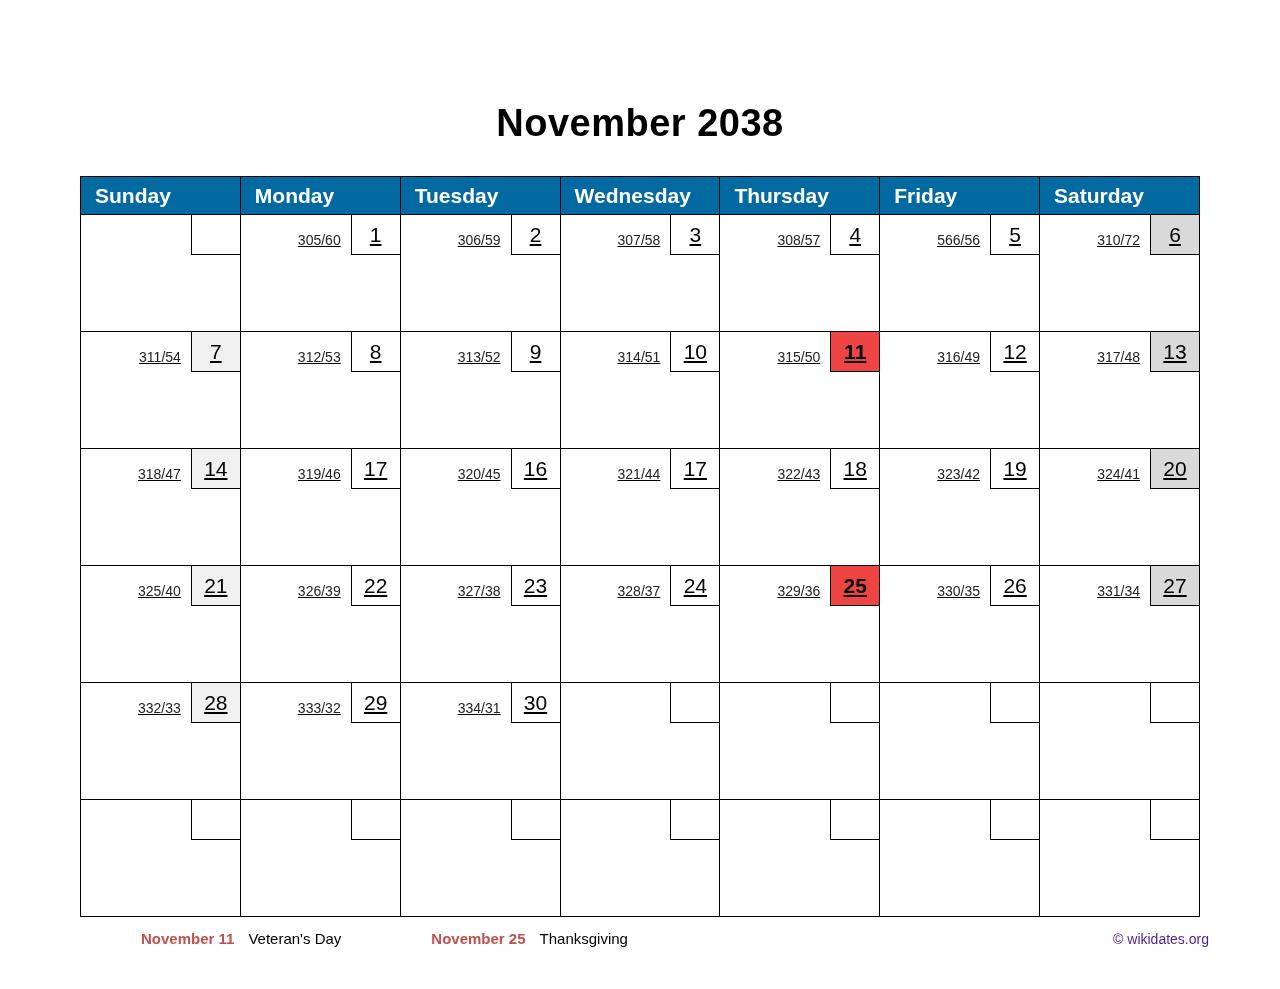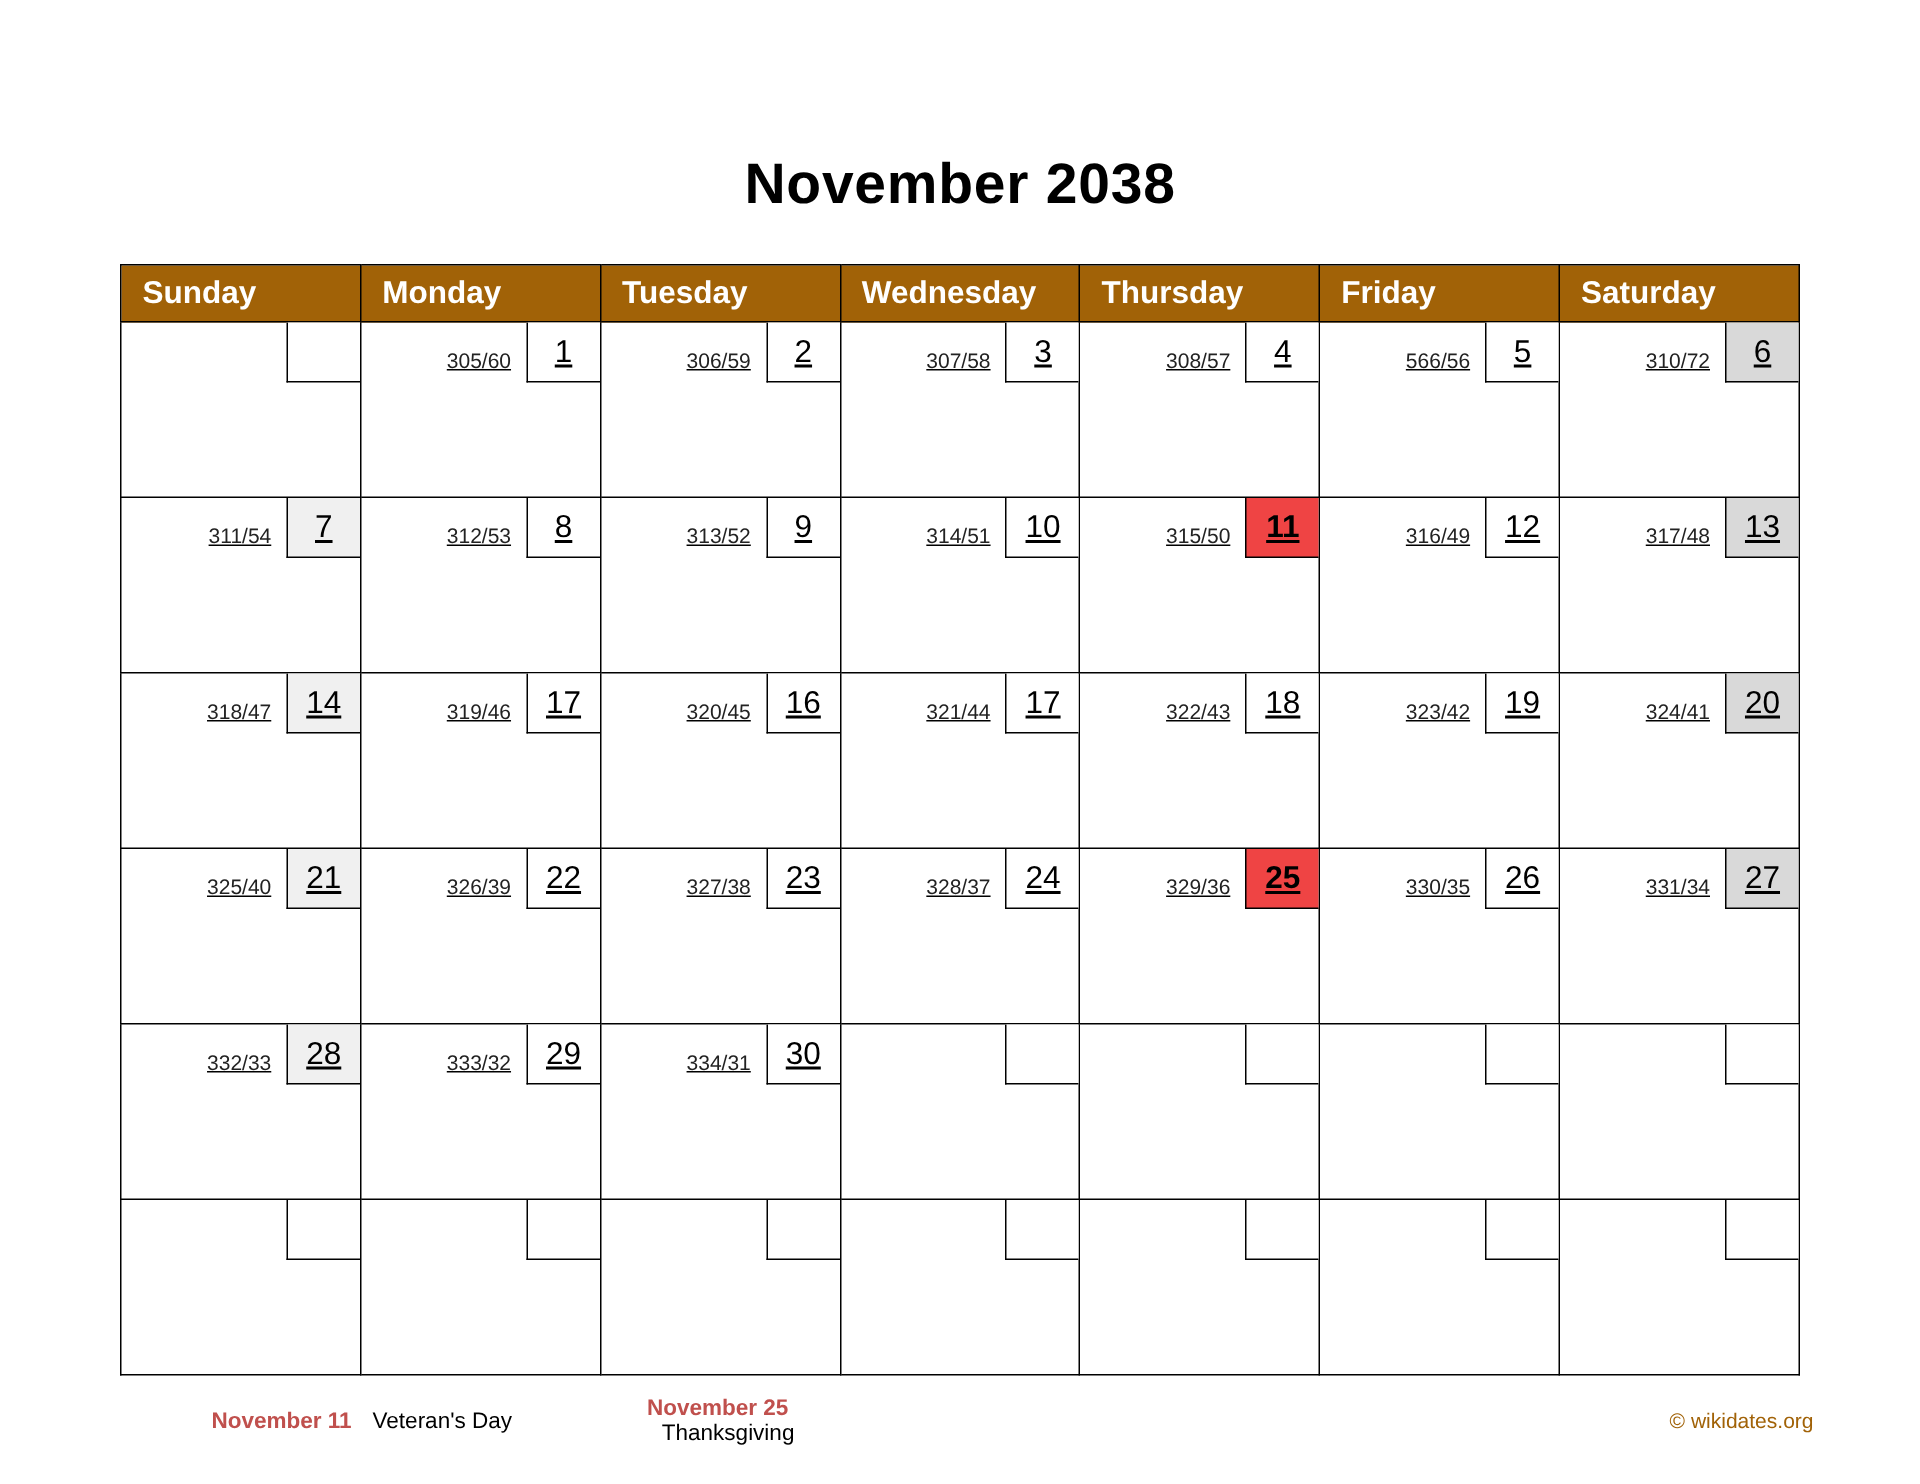--- a/index.html
+++ b/index.html
@@ -27,21 +27,21 @@
   }
   .calendar {
     position: absolute;
     left: 80px;
     top: 136px;
     width: 1120px;
     border-collapse: collapse;
     table-layout: fixed;
   }
   .calendar th {
-    background: #a16207;
+    background: #0369a1;
     color: #ffffff;
     font-size: 21px;
     font-weight: bold;
     text-align: left;
     padding: 6px 0 6px 14px;
     height: 38px;
     border: 1px solid #000000;
   }
   .calendar td {
     border: 1px solid #000000;
@@ -105,24 +105,24 @@
   }
   .hol-date {
     color: #c0504d;
     font-weight: bold;
     margin-right: 14px;
   }
   .hol-name {
     color: #000000;
   }
   .hol1 { margin-left: 52px; }
-  .hol2 { margin-left: 90px; flex-direction: column; }
+  .hol2 { margin-left: 90px; }
   .credit {
     margin-left: auto;
-    color: #a16207;
+    color: #4c1d95;
     font-size: 14px;
   }
 </style>
 </head>
 <body>
 
 <div class="page">
 
   <div class="title">November 2038</div>
 

